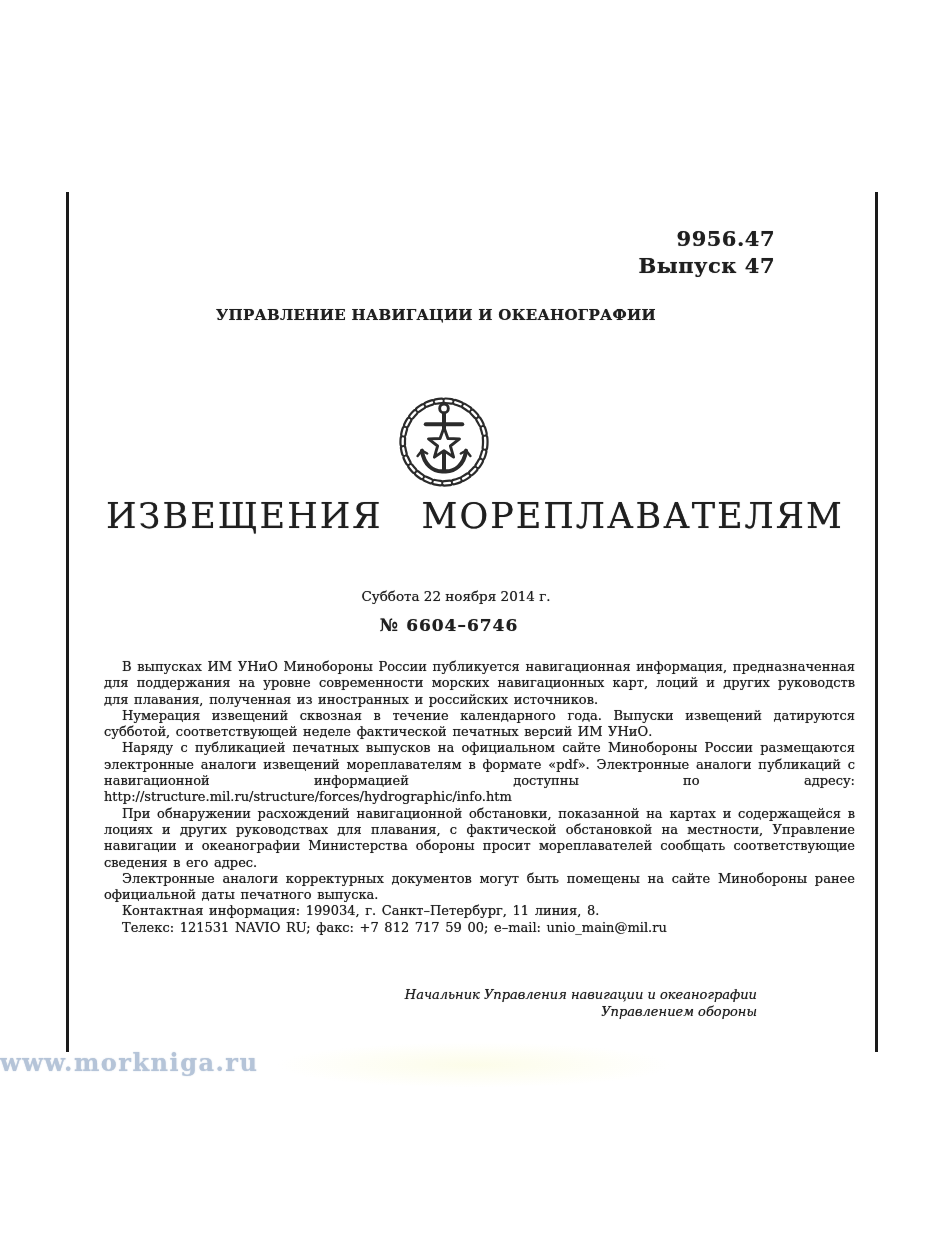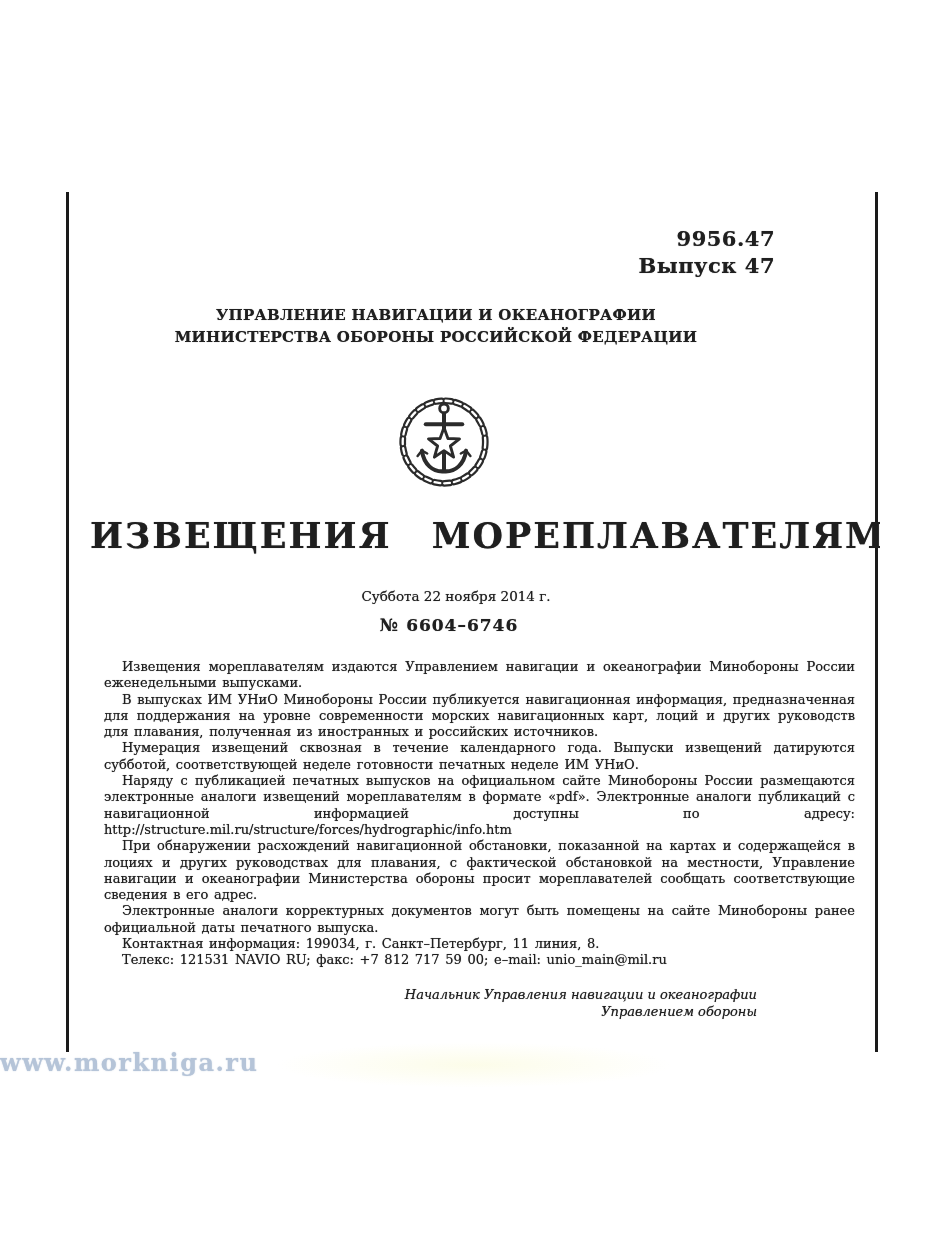--- a/index.html
+++ b/index.html
@@ -14,22 +14,22 @@
   .issue{
     position:absolute;top:225px;left:500px;width:275px;text-align:right;
     font-weight:bold;font-size:21px;line-height:27px;letter-spacing:0.5px;
   }
   .org{
     position:absolute;top:304px;left:146px;width:580px;text-align:center;
     font-weight:bold;font-size:15px;line-height:22px;letter-spacing:0.3px;
   }
   .emblem{position:absolute;top:391px;left:396px;width:96px;height:102px;}
   .title{
-    position:absolute;top:515px;left:90px;width:770px;text-align:center;
-    font-size:35px;font-weight:bold;letter-spacing:2px;word-spacing:26px;white-space:nowrap;
+    position:absolute;top:496px;left:90px;width:770px;text-align:center;
+    font-size:35px;font-weight:normal;letter-spacing:2px;word-spacing:26px;white-space:nowrap;
   }
   .dateline{position:absolute;top:588px;left:103px;width:706px;text-align:center;font-size:13.5px;}
   .range{
     position:absolute;top:615px;left:103px;width:692px;text-align:center;
     font-size:17px;font-weight:bold;letter-spacing:1px;
   }
   .body{position:absolute;top:659px;left:104px;width:751px;font-size:13px;line-height:16.3px;}
   .para{margin:0;text-indent:18px;text-align:justify;word-spacing:1.5px;}
   .para.contact{text-align:left;}
   .signature{
@@ -56,21 +56,20 @@
   <div class="rule left"></div>
   <div class="rule right"></div>
 
   <div class="issue">
     <div>9956.47</div>
     <div>Выпуск 47</div>
   </div>
 
   <div class="org">
     <div>УПРАВЛЕНИЕ НАВИГАЦИИ И ОКЕАНОГРАФИИ</div>
-    <div>МИНИСТЕРСТВА ОБОРОНЫ РОССИЙСКОЙ ФЕДЕРАЦИИ</div>
   </div>
 
   <div class="emblem">
     <svg viewBox="0 0 100 100" width="96" height="102" aria-hidden="true">
 
       <circle class="ink" cx="50" cy="50" r="43" stroke-width="7" stroke-dasharray="6 4.2" stroke-linecap="round"></circle>
       <circle cx="50" cy="50" r="43" fill="none" stroke="#ffffff" stroke-width="2.4" stroke-dasharray="6 4.2" stroke-linecap="round"></circle>
 
       <circle class="ink" cx="50" cy="15" r="4.5" stroke-width="3"></circle>
 
@@ -86,23 +85,22 @@
   </div>
 
   <div class="title">ИЗВЕЩЕНИЯ МОРЕПЛАВАТЕЛЯМ</div>
 
   <div class="dateline">Суббота 22 ноября 2014 г.</div>
 
   <div class="range">№ 6604–6746</div>
 
   <div class="body">
     <div>
-        <p class="para justify">Извещения мореплавателям издаются Управлением навигации и океанографии Минобороны России еженедельными выпусками.</p>
         <p class="para justify">В выпусках ИМ УНиО Минобороны России публикуется навигационная информация, предназначенная для поддержания на уровне современности морских навигационных карт, лоций и других руководств для плавания, полученная из иностранных и российских источников.</p>
-        <p class="para justify">Нумерация извещений сквозная в течение календарного года. Выпуски извещений датируются субботой, соответствующей неделе готовности печатных неделе ИМ УНиО.</p>
+        <p class="para justify">Нумерация извещений сквозная в течение календарного года. Выпуски извещений датируются субботой, соответствующей неделе фактической печатных версий ИМ УНиО.</p>
         <p class="para justify">Наряду с публикацией печатных выпусков на официальном сайте Минобороны России размещаются электронные аналоги извещений мореплавателям в формате «pdf». Электронные аналоги публикаций с навигационной информацией доступны по адресу: http://structure.mil.ru/structure/forces/hydrographic/info.htm</p>
         <p class="para justify">При обнаружении расхождений навигационной обстановки, показанной на картах и содержащейся в лоциях и других руководствах для плавания, с фактической обстановкой на местности, Управление навигации и океанографии Министерства обороны просит мореплавателей сообщать соответствующие сведения в его адрес.</p>
         <p class="para justify">Электронные аналоги корректурных документов могут быть помещены на сайте Минобороны ранее официальной даты печатного выпуска.</p>
       </div>
     <div>
         <p class="para contact">Контактная информация: 199034, г. Санкт–Петербург, 11 линия, 8.</p>
         <p class="para contact">Телекс: 121531 NAVIO RU; факс: +7 812 717 59 00; e–mail: unio_main@mil.ru</p>
       </div>
   </div>
 

